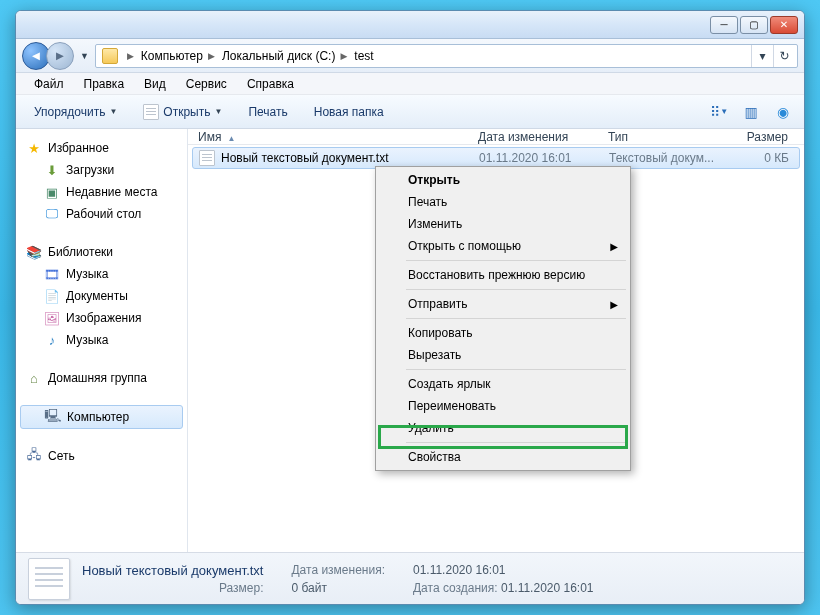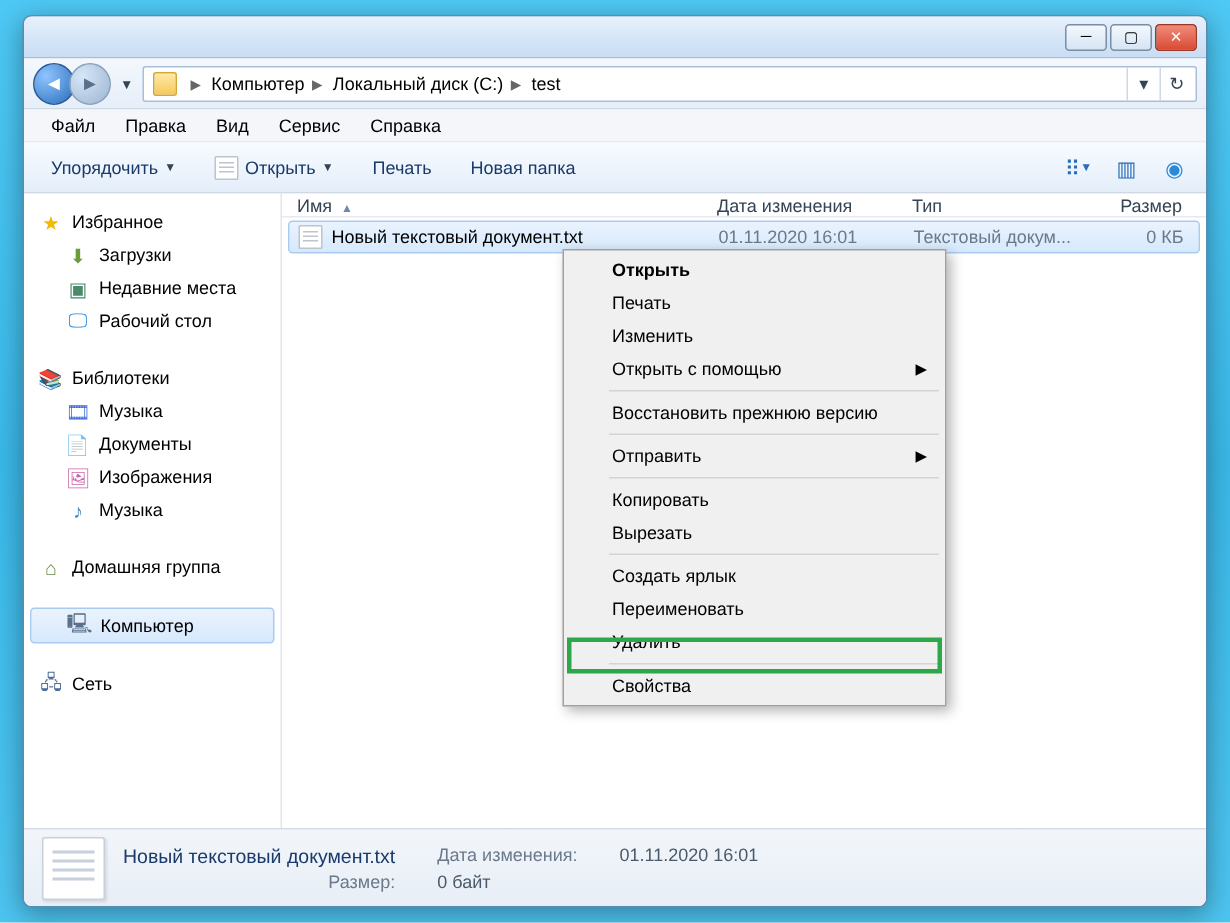--- a/index.html
+++ b/index.html
@@ -213,20 +213,21 @@
 
   <div class="statusbar">
     <div class="status-icon"></div>
     <div class="status-text">
       <span class="fname">Новый текстовый документ.txt</span>
       <span class="lbl">Дата изменения:</span>
       <span class="val">01.11.2020 16:01</span>
       <span></span>
       <span class="lbl">Размер:</span>
       <span class="val">0 байт</span>
+      <span><span class="lbl">Дата создания:</span> <span class="val">01.11.2020 16:01</span></span>
     </div>
   </div>
 </div>
 
 <div class="ctxmenu">
   <div class="ctx-item bold">Открыть</div>
   <div class="ctx-item">Печать</div>
   <div class="ctx-item">Изменить</div>
   <div class="ctx-item">
       <span>Открыть с помощью</span>

